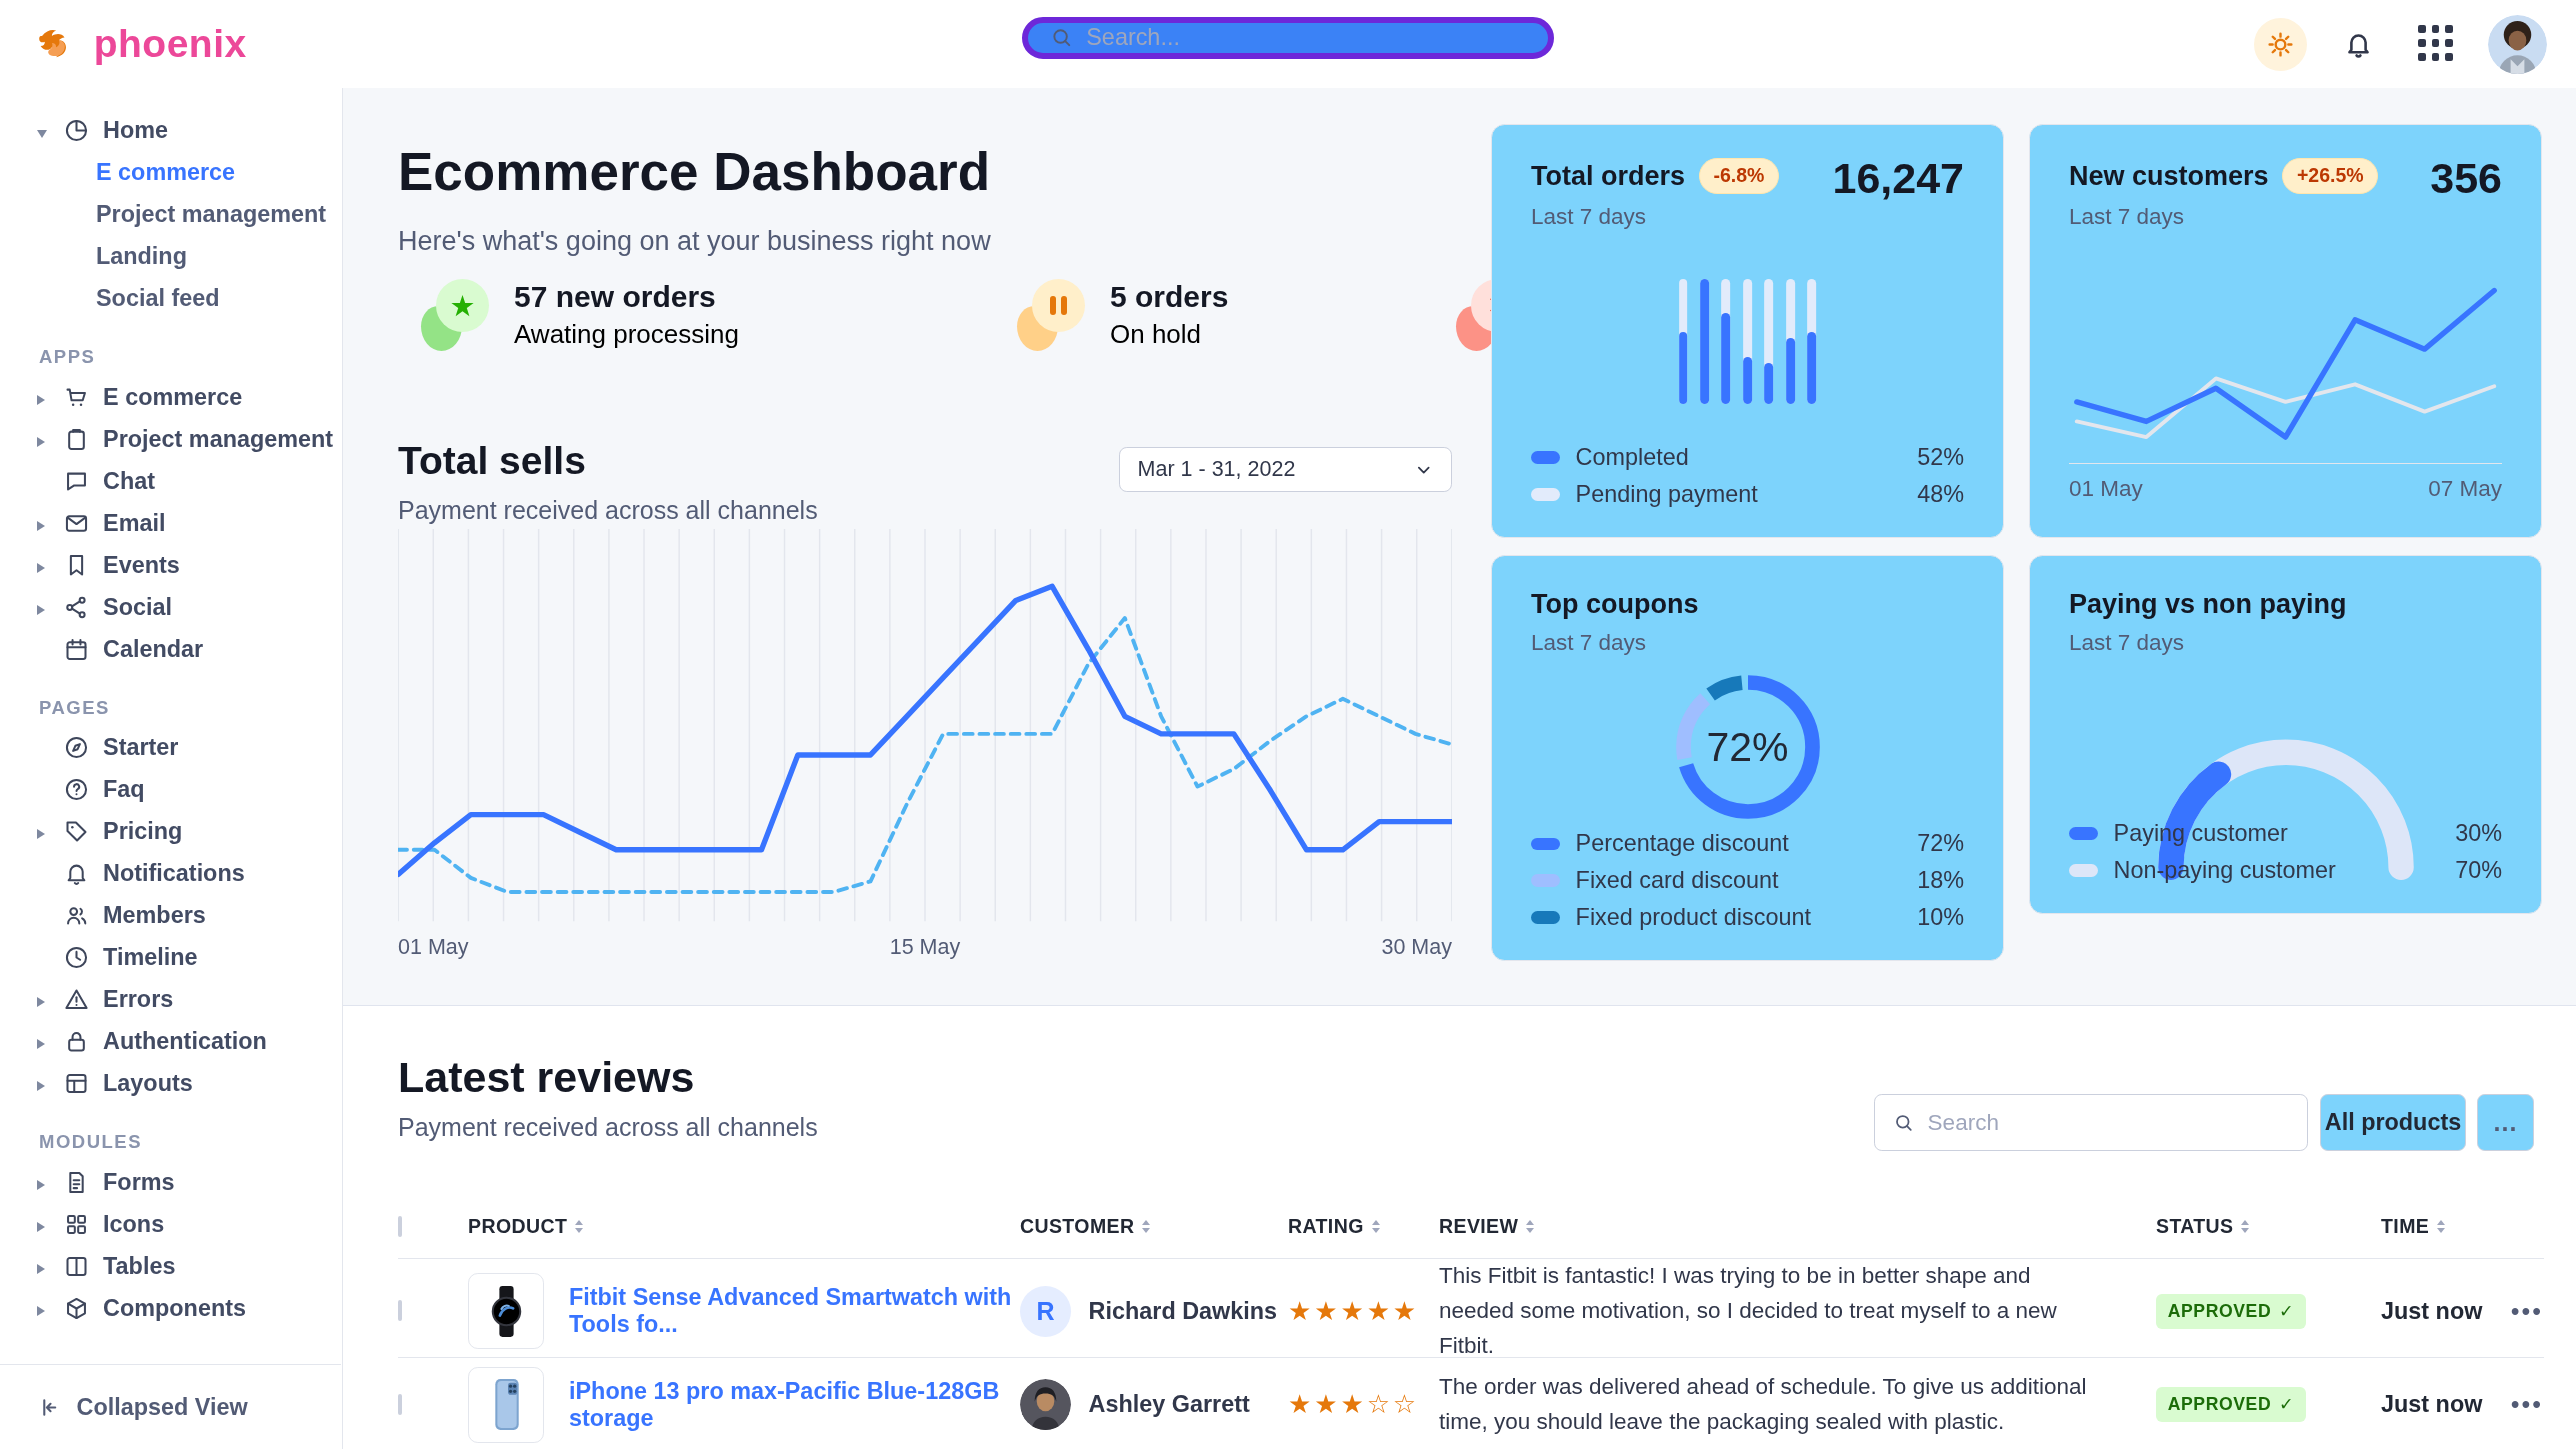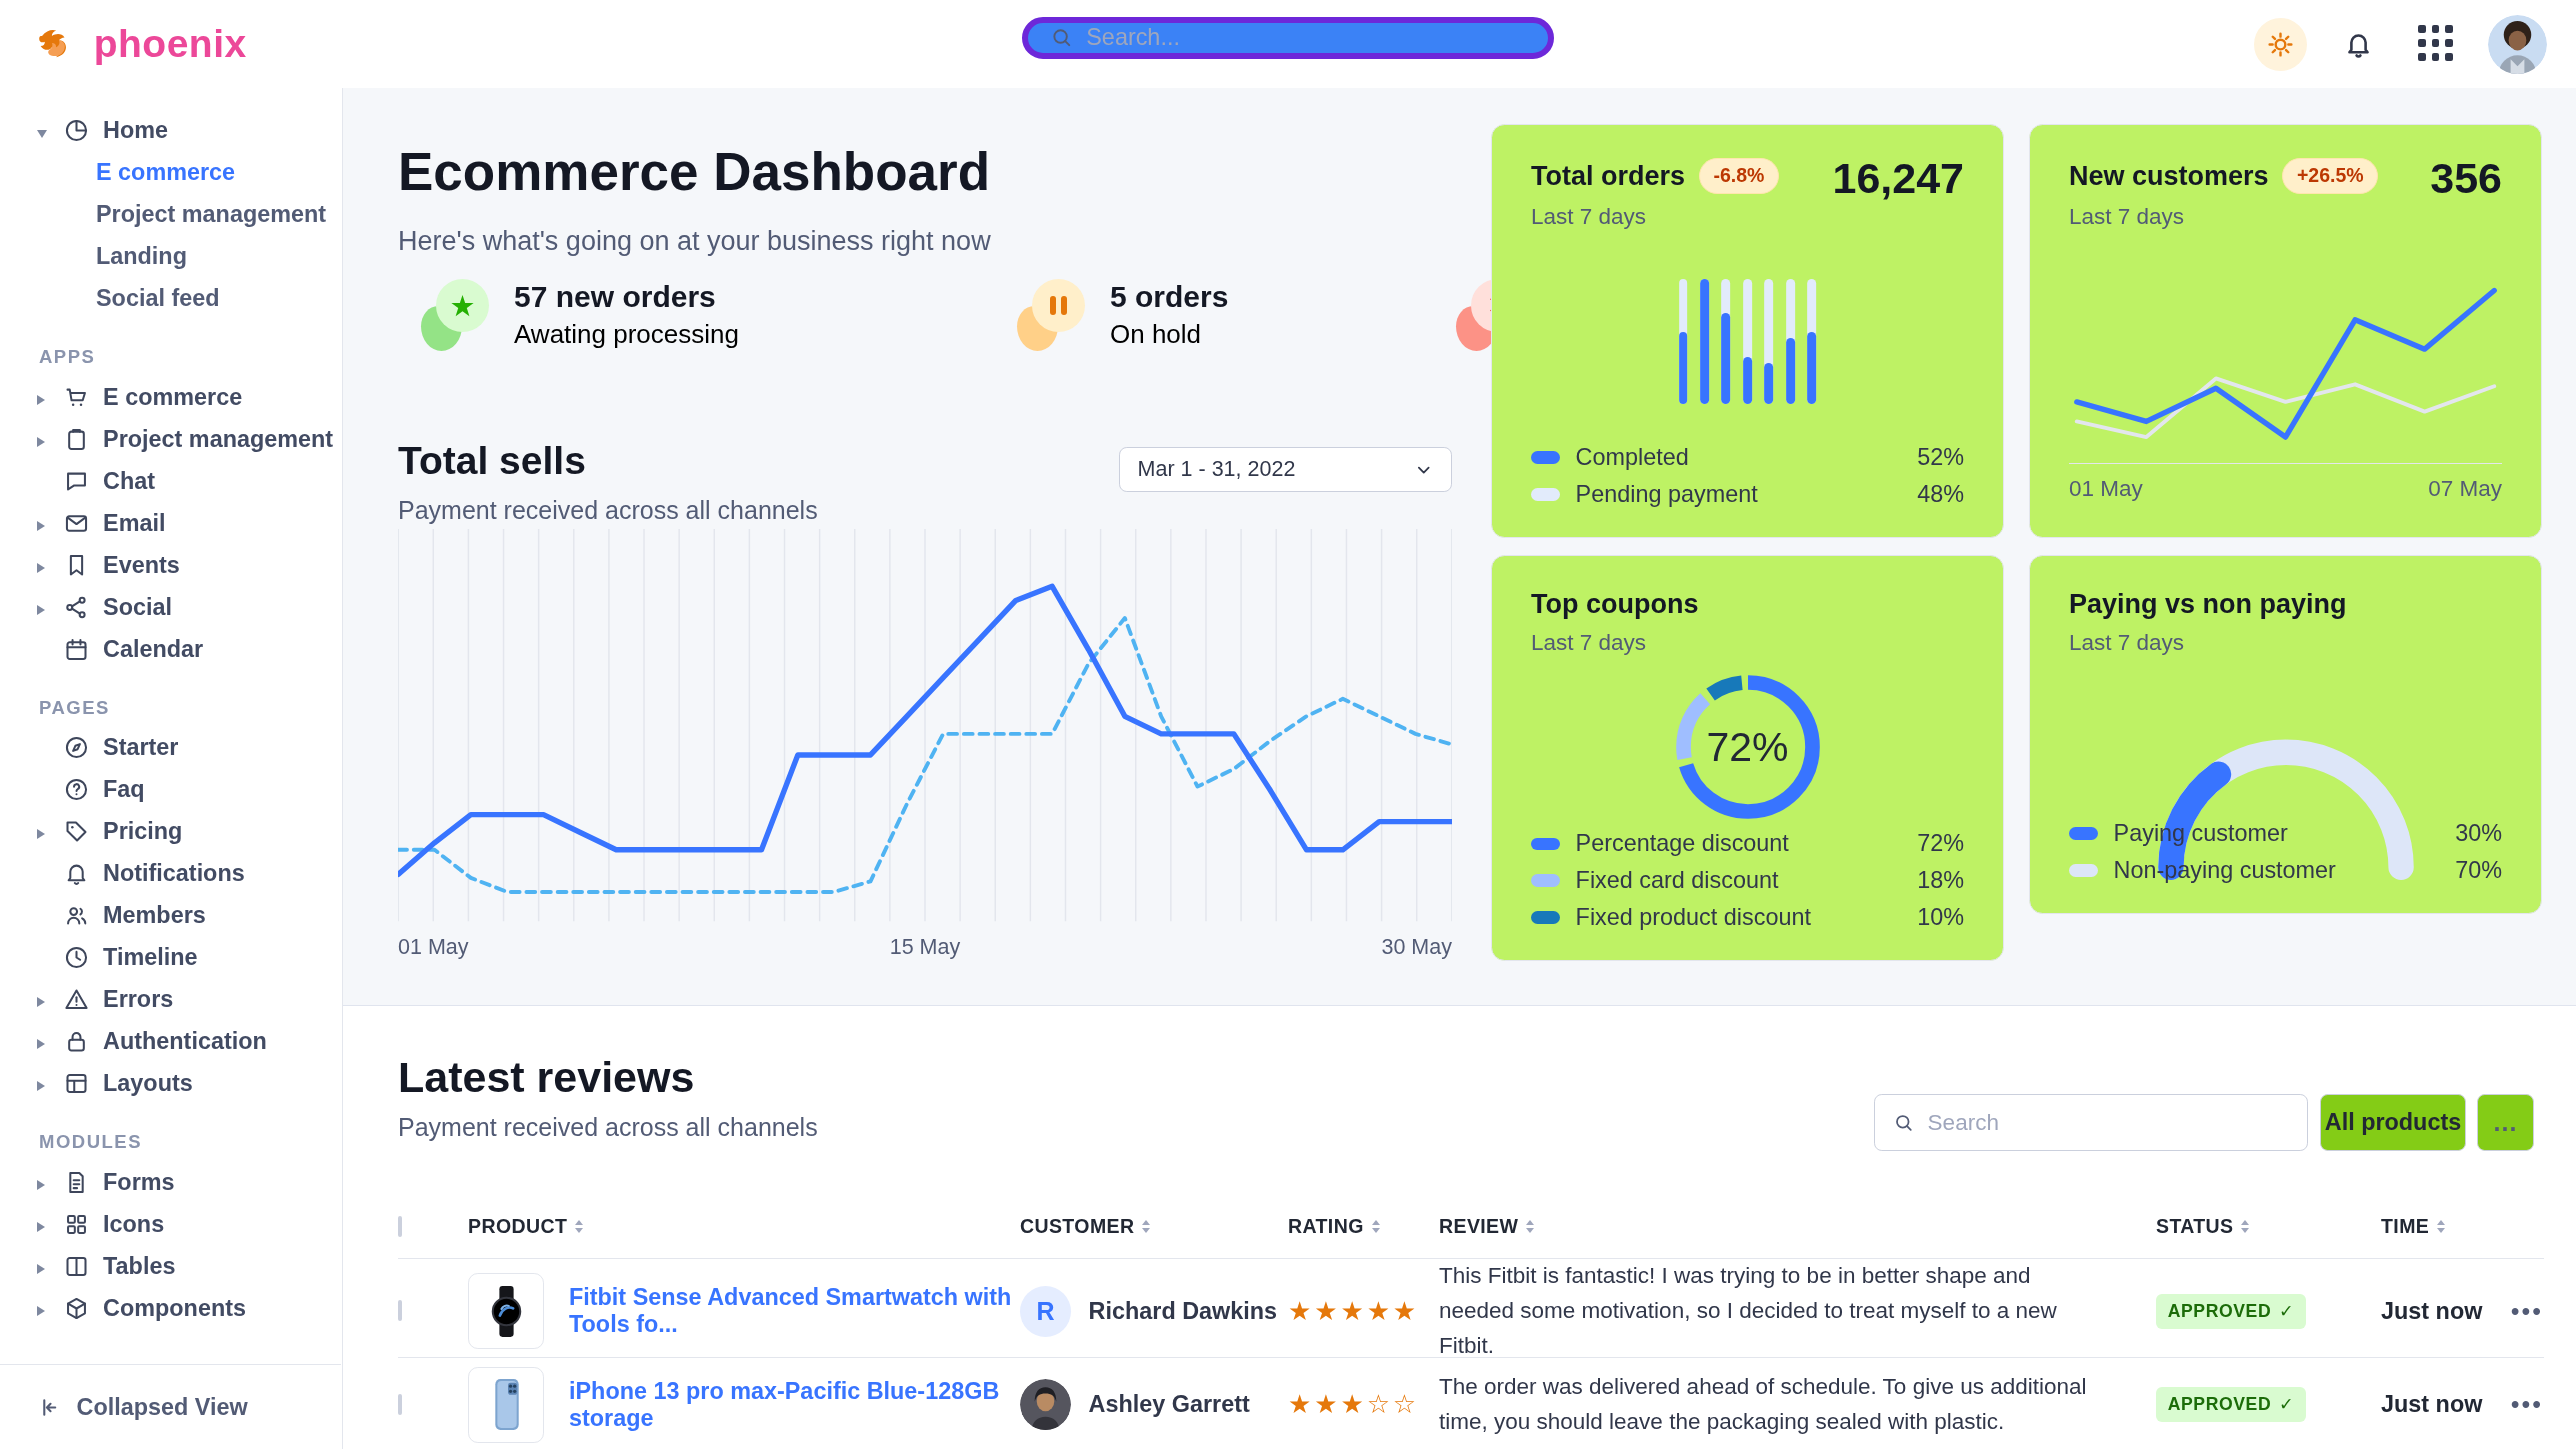--- a/index.html
+++ b/index.html
@@ -55,21 +55,21 @@
 
   .sells-title { position:absolute; left:55px; top:351px; font-size:39px; font-weight:800; color:#141824; }
   .sells-subtitle { position:absolute; left:55px; top:408px; font-size:25px; color:#525b75; }
   .date-select { position:absolute; left:776px; top:359px; width:333px; height:45px; background:#fff; border:1px solid #cbd0dd; border-radius:7.8px; display:flex; align-items:center; justify-content:space-between; padding:0 17.6px; font-size:21.5px; color:#31374a; cursor:pointer; }
   .date-select svg { width:19.5px; height:19.5px; stroke:#31374a; }
 
   .sells-chart { position:absolute; left:55px; top:441px; width:1054px; height:400px; }
   .sells-x { position:absolute; left:55px; top:847px; width:1054px; display:flex; justify-content:space-between; font-size:21.5px; color:#525b75; }
 
   
-  .card { position:absolute; background:#bef264; border:1px solid #e3e6ed; border-radius:13.7px; padding:33px 39px; }
+  .card { position:absolute; background:#7dd3fc; border:1px solid #e3e6ed; border-radius:13.7px; padding:33px 39px; }
   .card h3 { font-size:27px; font-weight:800; color:#141824; display:inline-block; }
   .badge { display:inline-block; margin-left:13.7px; padding:4.9px 13.7px 5.9px; border-radius:19.5px; background:#ffefca; border:1px solid #ffe6ad; color:#bc3803; font-size:19.5px; font-weight:700; vertical-align:2.9px; }
   .card .period { font-size:22.5px; color:#525b75; margin-top:9.8px; }
   .card .big-val { position:absolute; right:39px; top:29px; font-size:43px; font-weight:800; color:#141824; }
   .legend { position:absolute; left:39px; right:39px; bottom:29px; display:flex; flex-direction:column; gap:9.8px; }
   .legend-row { display:flex; align-items:center; gap:15.6px; font-size:23.4px; color:#31374a; }
   .legend-row .sw { width:29px; height:12.7px; border-radius:6.8px; flex:none; }
   .legend-row .lv { margin-left:auto; }
 
   .bars-wrap { position:absolute; left:50%; transform:translateX(-50%); top:154px; height:125px; display:flex; gap:12.7px; align-items:flex-end; }
@@ -84,21 +84,21 @@
   .gauge-wrap { position:absolute; left:50%; top:246px; transform:translate(-50%,-50%); width:293px; height:158px; }
 
   
   .reviews { position:absolute; left:343px; top:1006px; width:2233px; height:443px; background:#fff; padding:0 55px; overflow:hidden; }
   .reviews h2 { position:absolute; left:55px; top:47px; font-size:43px; font-weight:800; color:#141824; }
   .reviews .sub { position:absolute; left:55px; top:107px; font-size:25px; color:#525b75; }
   .rev-search { position:absolute; left:1531px; top:88px; width:434px; height:57px; border:1px solid #cbd0dd; border-radius:7.8px; display:flex; align-items:center; padding:0 17.6px; gap:13.7px; background:#fff; }
   .rev-search svg { width:23.4px; height:23.4px; stroke:#525b75; }
   .rev-search input { border:none; outline:none; font-size:22.5px; width:100%; font-family:inherit; color:#31374a; background:transparent; }
   .rev-search input::placeholder { color:#9fa6bc; }
-  .btn { position:absolute; top:88px; height:57px; background:#84cc16; border:1px solid #cbd0dd; border-radius:7.8px; font-size:23.4px; font-weight:700; color:#222834; display:flex; align-items:center; justify-content:center; cursor:pointer; font-family:inherit; }
+  .btn { position:absolute; top:88px; height:57px; background:#7dd3fc; border:1px solid #cbd0dd; border-radius:7.8px; font-size:23.4px; font-weight:700; color:#222834; display:flex; align-items:center; justify-content:center; cursor:pointer; font-family:inherit; }
   .btn.all-products { left:1977px; width:146px; }
   .btn.more-sq { left:2134px; width:57px; font-size:25px; letter-spacing:1px; color:#525b75; }
 
   .rtable { position:absolute; left:55px; top:189px; width:2146px; }
   .rrow { display:grid; grid-template-columns:70px 552px 268px 151px 717px 225px 107px 55px; align-items:center; border-bottom:1px solid #e3e6ed; }
   .rrow.head { height:64px; border-bottom:1px solid #e3e6ed; }
   .rrow.body1 { height:99px; }
   .rrow.body2 { height:94px; }
   .th { font-size:19.5px; font-weight:800; color:#222834; letter-spacing:0.4px; display:flex; align-items:center; gap:7.8px; }
   .sort { display:inline-flex; flex-direction:column; gap:2.9px; }

